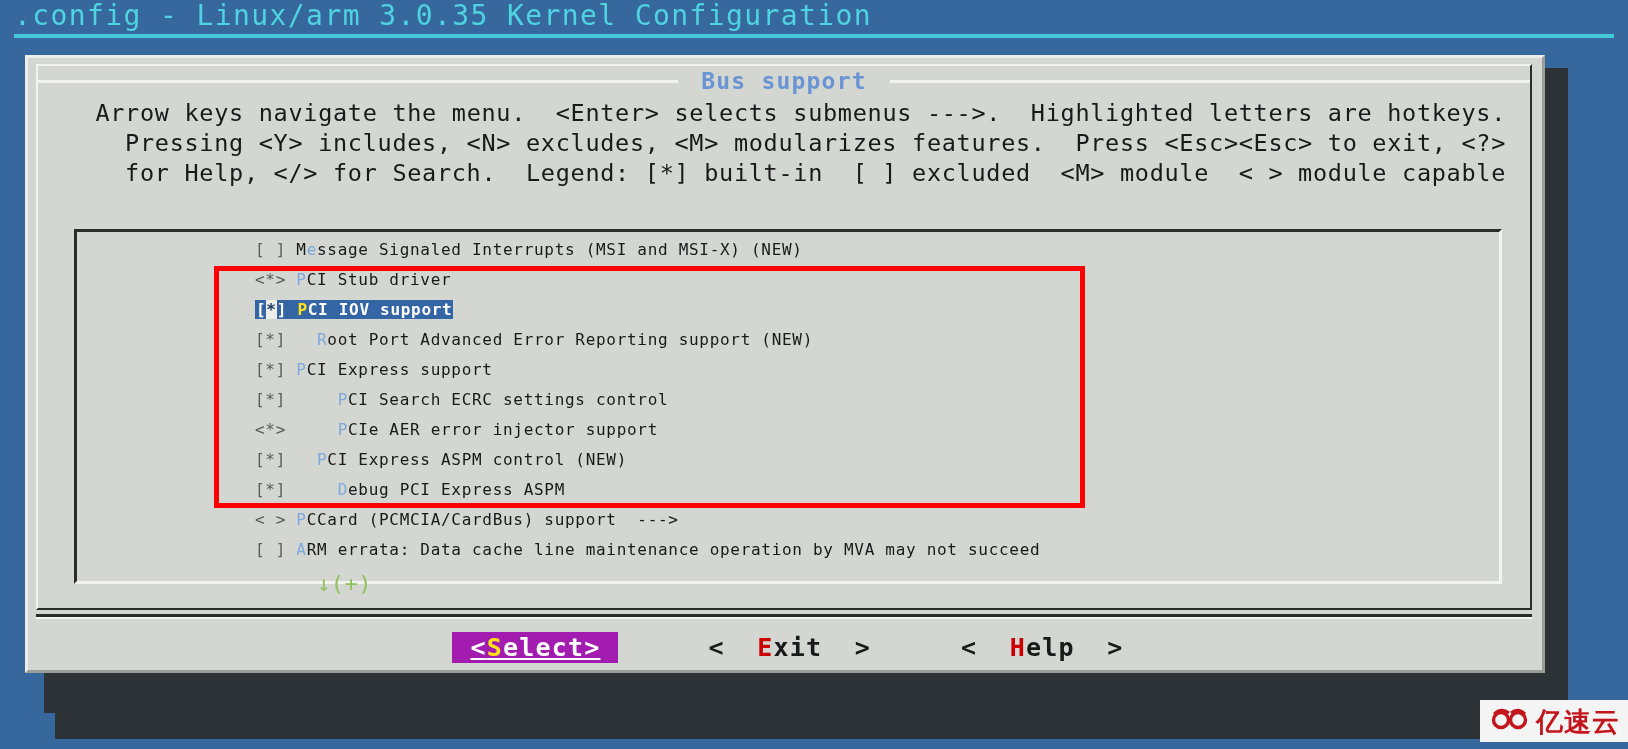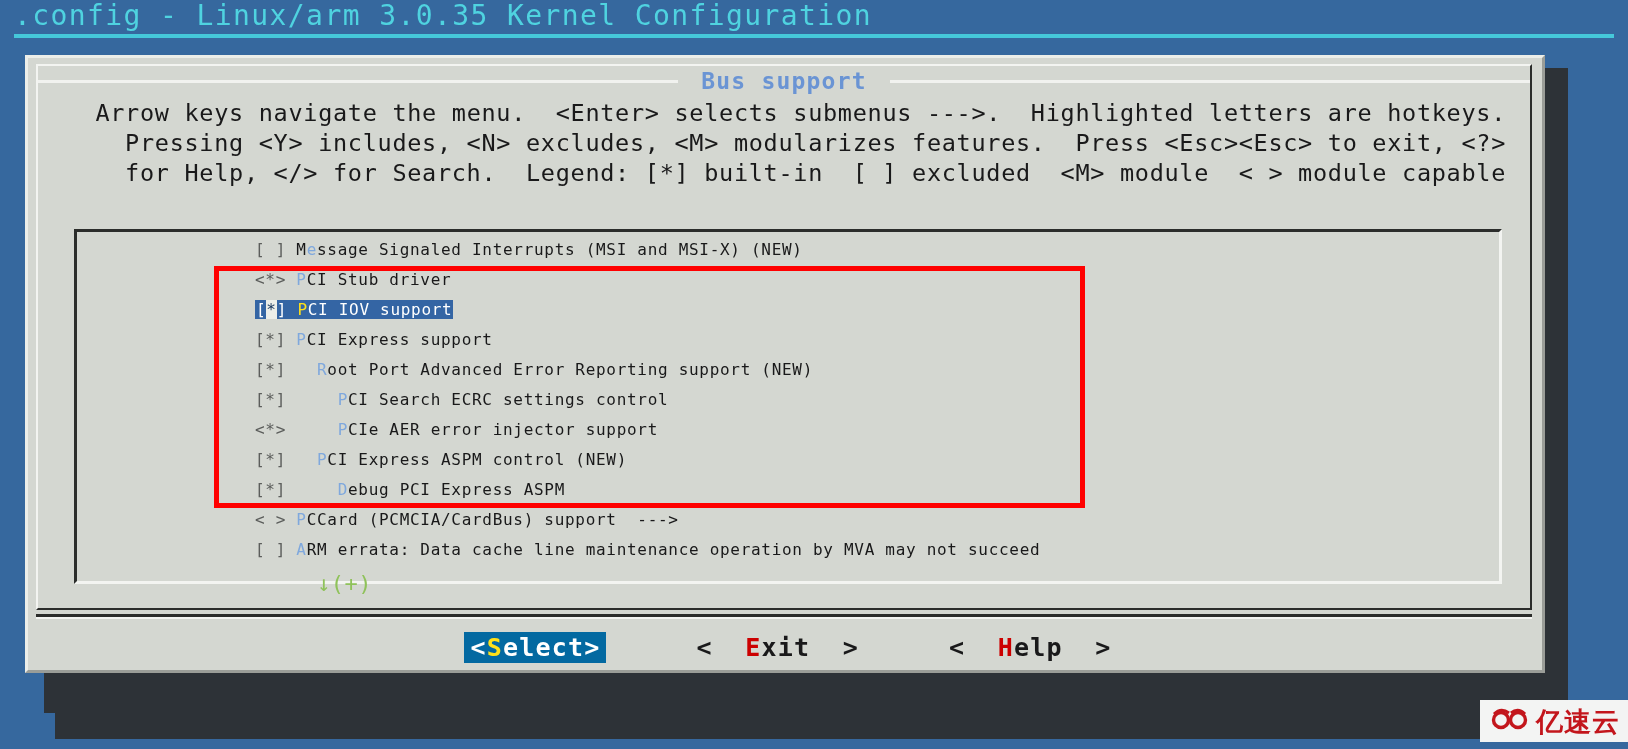--- a/index.html
+++ b/index.html
@@ -128,21 +128,21 @@
   }
   .menu-row .tag { color: #5c5e5c; }
   .menu-row .hot { color: #7fa8dd; }
   .menu-row.selected {
     background: transparent;
     padding-left: 178px;
   }
   .menu-row.selected .hl {
     background: #3465a4;
     color: #ffffff;
-    font-weight: normal;
+    font-weight: bold;
     padding: 0 1px;
   }
   .menu-row.selected .hl .tag { color: #ffffff; }
   .menu-row.selected .hl .hot { color: #ffe119; }
   .menu-row.selected .hl .cursor {
     background: #eceee9;
     color: #17365d;
   }
 
   
@@ -190,23 +190,24 @@
     gap: 90px;
   }
   .dlg-button {
     font-size: 25px;
     letter-spacing: 1.2px;
     white-space: pre;
     color: #19191a;
     font-weight: bold;
   }
   .dlg-button.active {
-    background: #0369a1;
+    background: #a21caf;
     color: #ffffff;
-    padding: 1px 6px;
+    padding: 1px 18px;
+    text-decoration: underline;
   }
   .dlg-button.active .hot { color: #ffe119; }
   .dlg-button .hot { color: #cc0000; }
 
   
   #term-lower {
     position: absolute;
     left: 55px; top: 713px;
     width: 1513px; height: 26px;
     background: #2d3237;
@@ -259,22 +260,22 @@
       <div class="caption-rule right"></div>
     </div>
 
     <div id="help-text">Arrow keys navigate the menu.  &lt;Enter&gt; selects submenus ---&gt;.  Highlighted letters are hotkeys.  Pressing &lt;Y&gt; includes, &lt;N&gt; excludes, &lt;M&gt; modularizes features.  Press &lt;Esc&gt;&lt;Esc&gt; to exit, &lt;?&gt; for Help, &lt;/&gt; for Search.  Legend: [*] built-in  [ ] excluded  &lt;M&gt; module  &lt; &gt; module capable</div>
 
     <div id="list-box">
       <div id="list-items">
           <div class="menu-row"><span class="tag">[ ]</span> M<span class="hot">e</span><span>ssage Signaled Interrupts (MSI and MSI-X) (NEW)</span></div>
           <div class="menu-row"><span class="tag">&lt;*&gt;</span> <span class="hot">P</span><span>CI Stub driver</span></div>
           <div class="menu-row selected"><span class="hl"><span class="tag">[<span class="cursor">*</span>]</span> <span class="hot">P</span><span>CI IOV support</span></span></div>
+          <div class="menu-row"><span class="tag">[*]</span>   <span class="hot">R</span><span>oot Port Advanced Error Reporting support (NEW)</span></div>
           <div class="menu-row"><span class="tag">[*]</span> <span class="hot">P</span><span>CI Express support</span></div>
-          <div class="menu-row"><span class="tag">[*]</span>   <span class="hot">R</span><span>oot Port Advanced Error Reporting support (NEW)</span></div>
           <div class="menu-row"><span class="tag">[*]</span>     <span class="hot">P</span><span>CI Search ECRC settings control</span></div>
           <div class="menu-row"><span class="tag">&lt;*&gt;</span>     <span class="hot">P</span><span>CIe AER error injector support</span></div>
           <div class="menu-row"><span class="tag">[*]</span>   <span class="hot">P</span><span>CI Express ASPM control (NEW)</span></div>
           <div class="menu-row"><span class="tag">[*]</span>     <span class="hot">D</span><span>ebug PCI Express ASPM</span></div>
           <div class="menu-row"><span class="tag">&lt; &gt;</span> <span class="hot">P</span><span>CCard (PCMCIA/CardBus) support  ---&gt;</span></div>
           <div class="menu-row"><span class="tag">[ ]</span> <span class="hot">A</span><span>RM errata: Data cache line maintenance operation by MVA may not succeed</span></div>
         </div>
       <div id="scroll-ind">↓(+)</div>
     </div>
 

